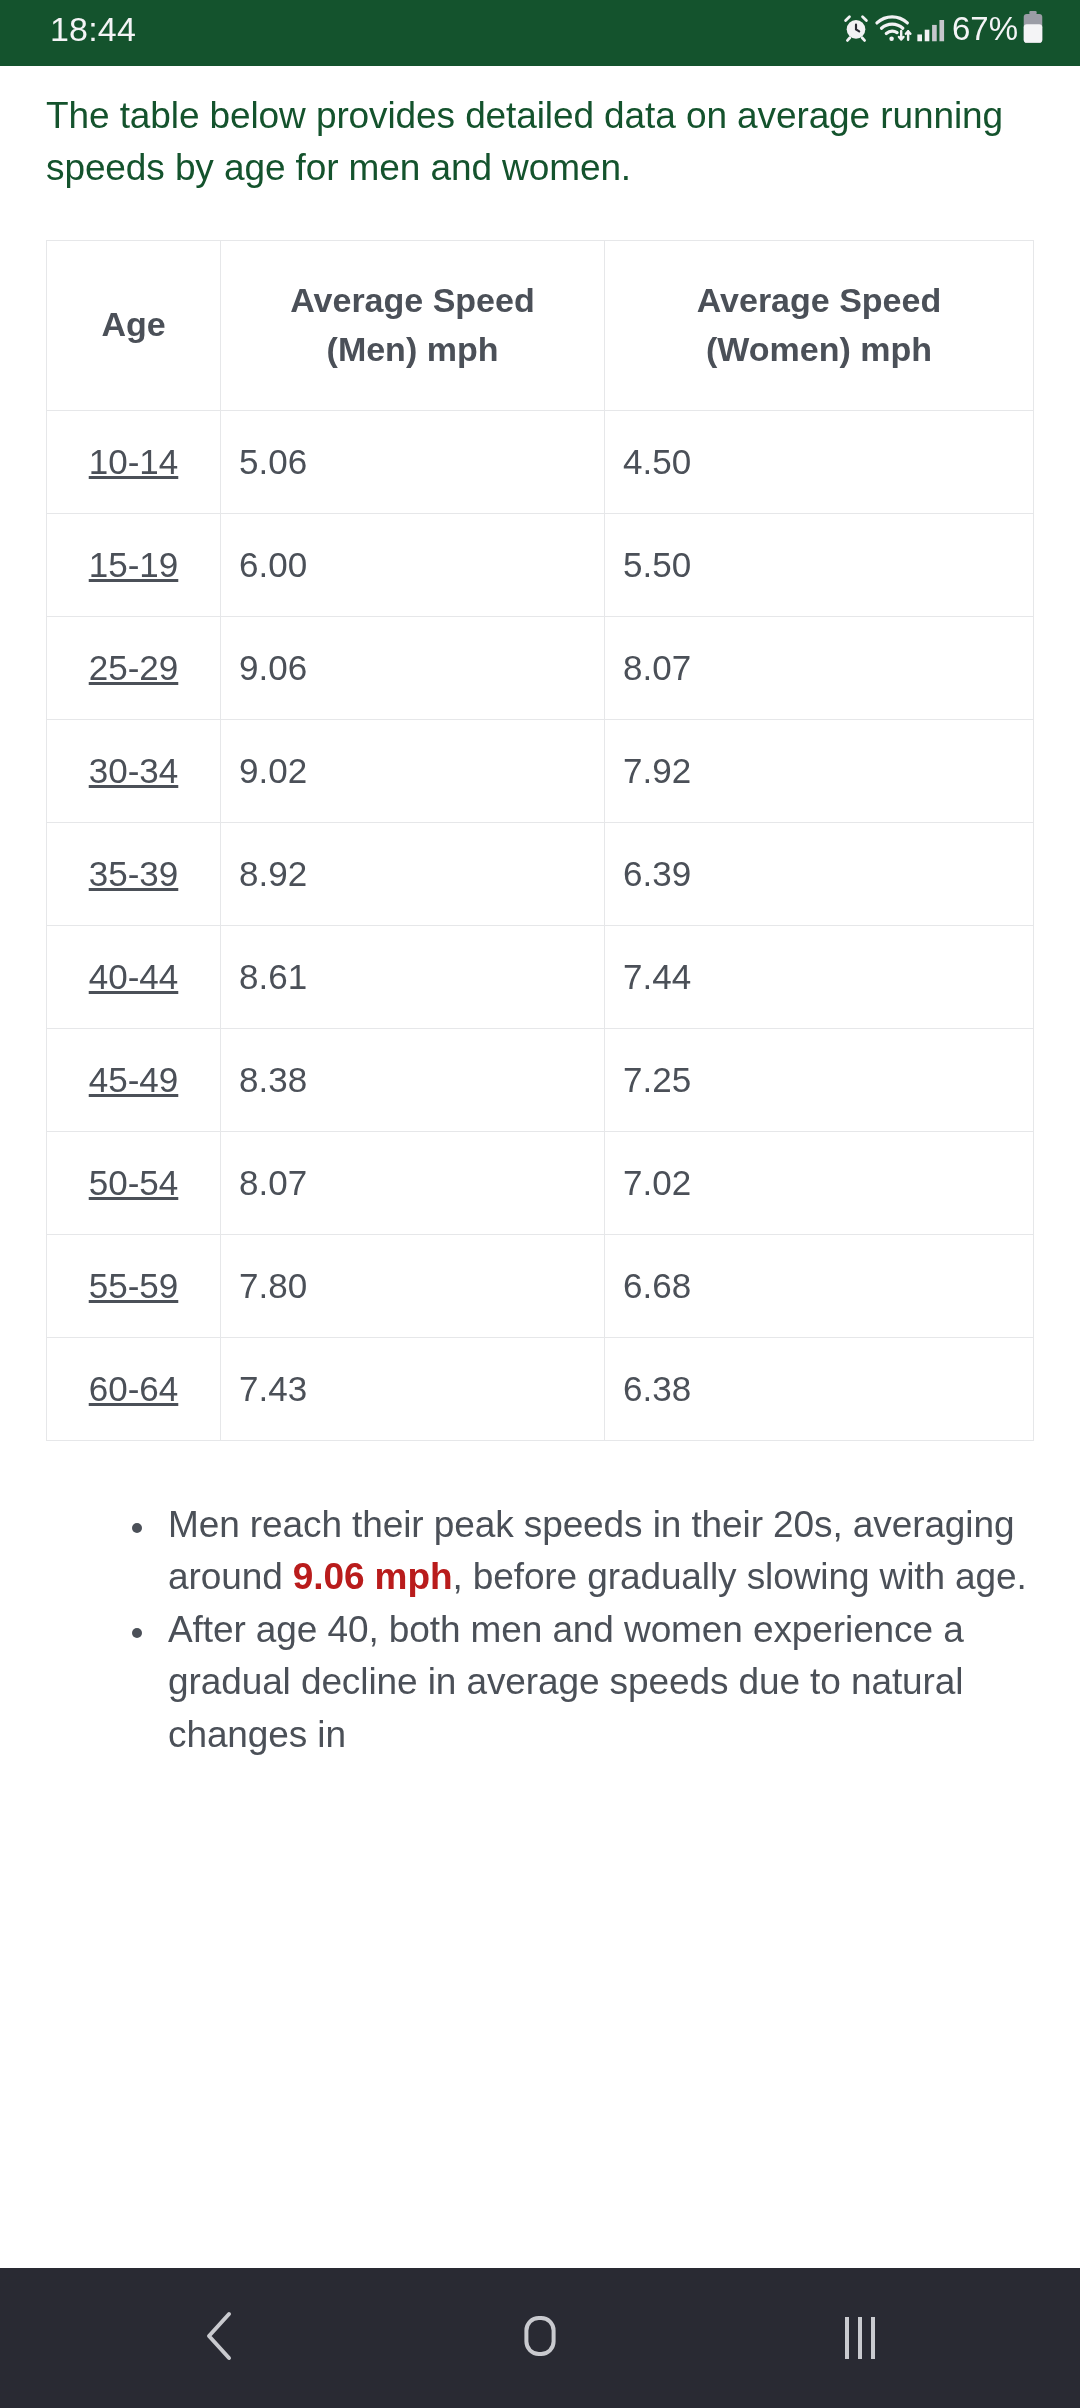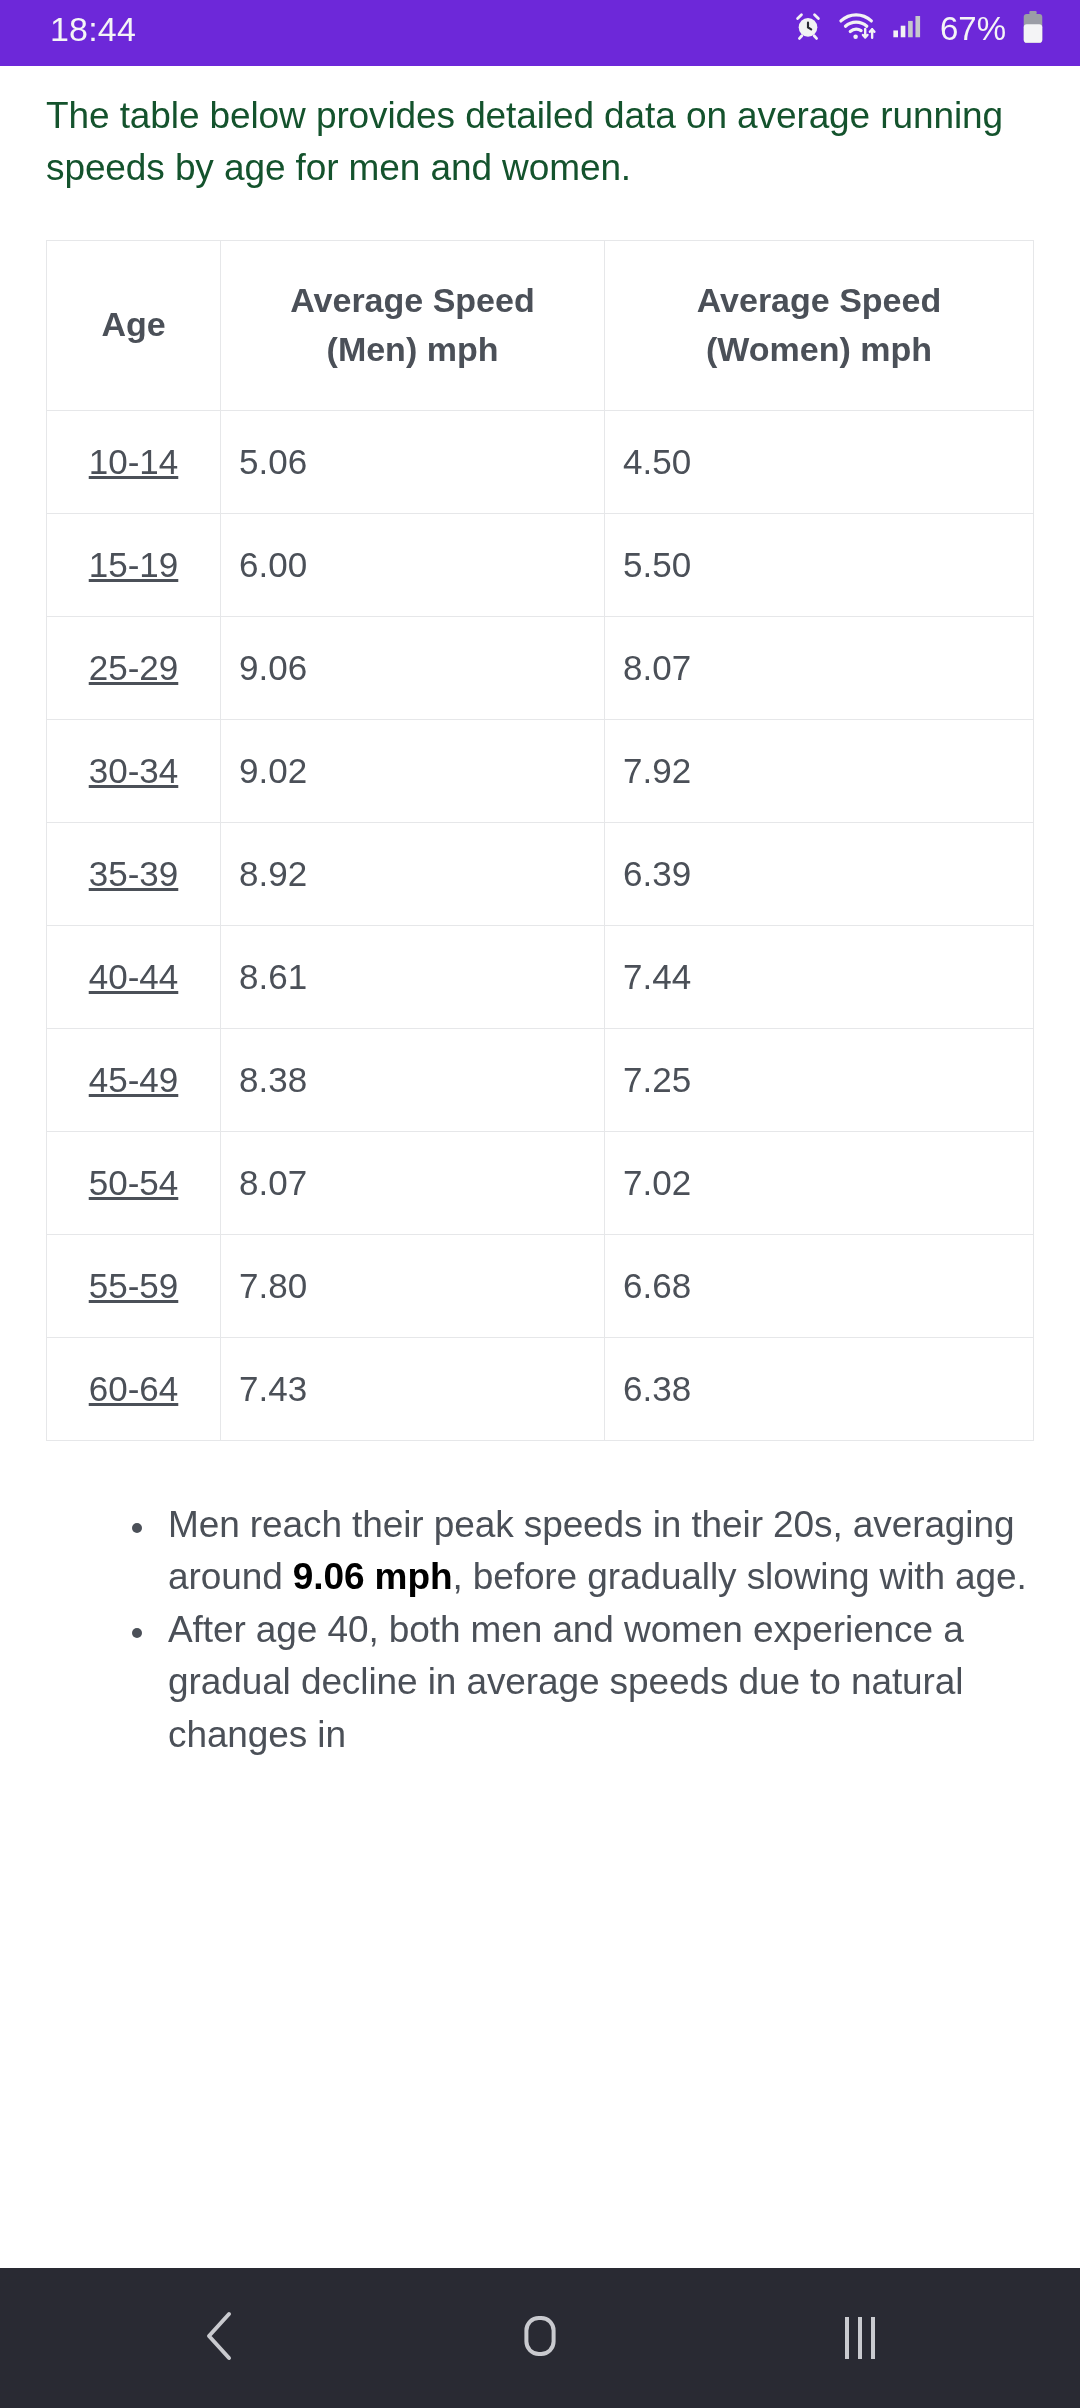--- a/index.html
+++ b/index.html
@@ -17,37 +17,37 @@
     width: 1080px;
     height: 2408px;
     background: #ffffff;
     display: flex;
     flex-direction: column;
   }
 
   
   #status-bar {
     height: 66px;
-    background: #6d28d9;
+    background: #14532d;
     color: #f2f2f4;
     display: flex;
     align-items: center;
     justify-content: space-between;
     padding: 0 36px 8px 50px;
     flex: 0 0 66px;
   }
   #status-clock {
     font-size: 34px;
     letter-spacing: 0.2px;
     color: #f4f4f6;
   }
   #status-icons {
     display: flex;
-    align-items: flex-start;
-    gap: 14px;
+    align-items: flex-end;
+    gap: 2px;
   }
   .sb-icon { display: block; }
   #battery-pct {
     font-size: 33px;
     color: #f4f4f6;
     margin-left: 4px;
     margin-right: 2px;
   }
 
   
@@ -130,21 +130,21 @@
   #insights-list li::before {
     content: "";
     position: absolute;
     left: 4px;
     top: 24px;
     width: 10px;
     height: 10px;
     border-radius: 50%;
     background: #4b5058;
   }
-  #insights-list li b { font-weight: bold; color: #000000; }
+  #insights-list li b { font-weight: bold; color: #b91c1c; }
 
   
   #nav-bar {
     flex: 0 0 140px;
     height: 140px;
     background: #292a33;
     display: flex;
     align-items: center;
     justify-content: space-around;
     padding: 0 60px;

